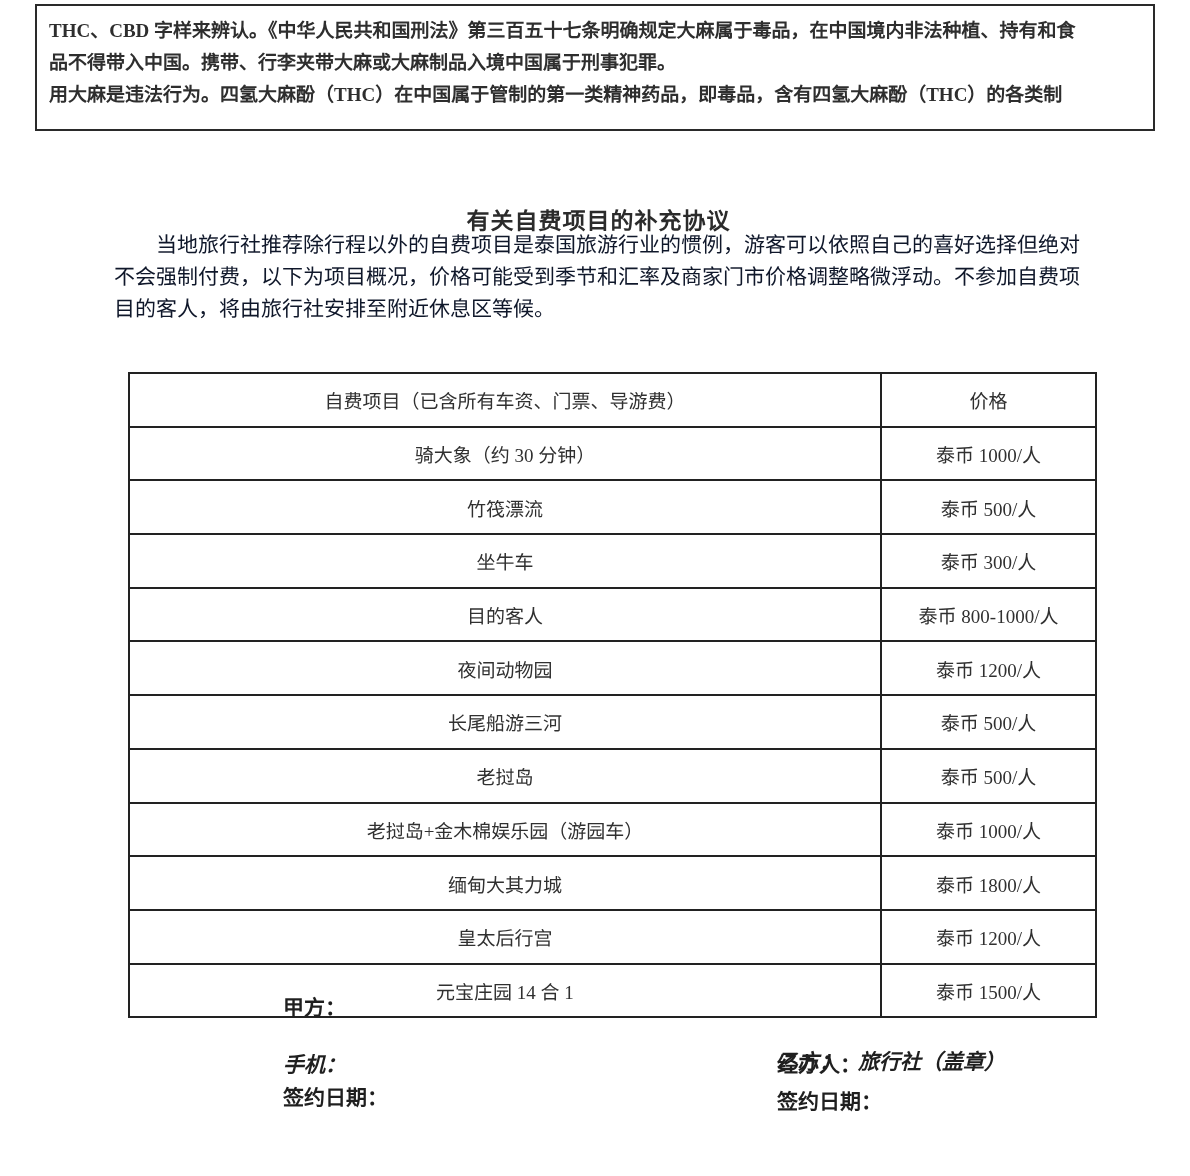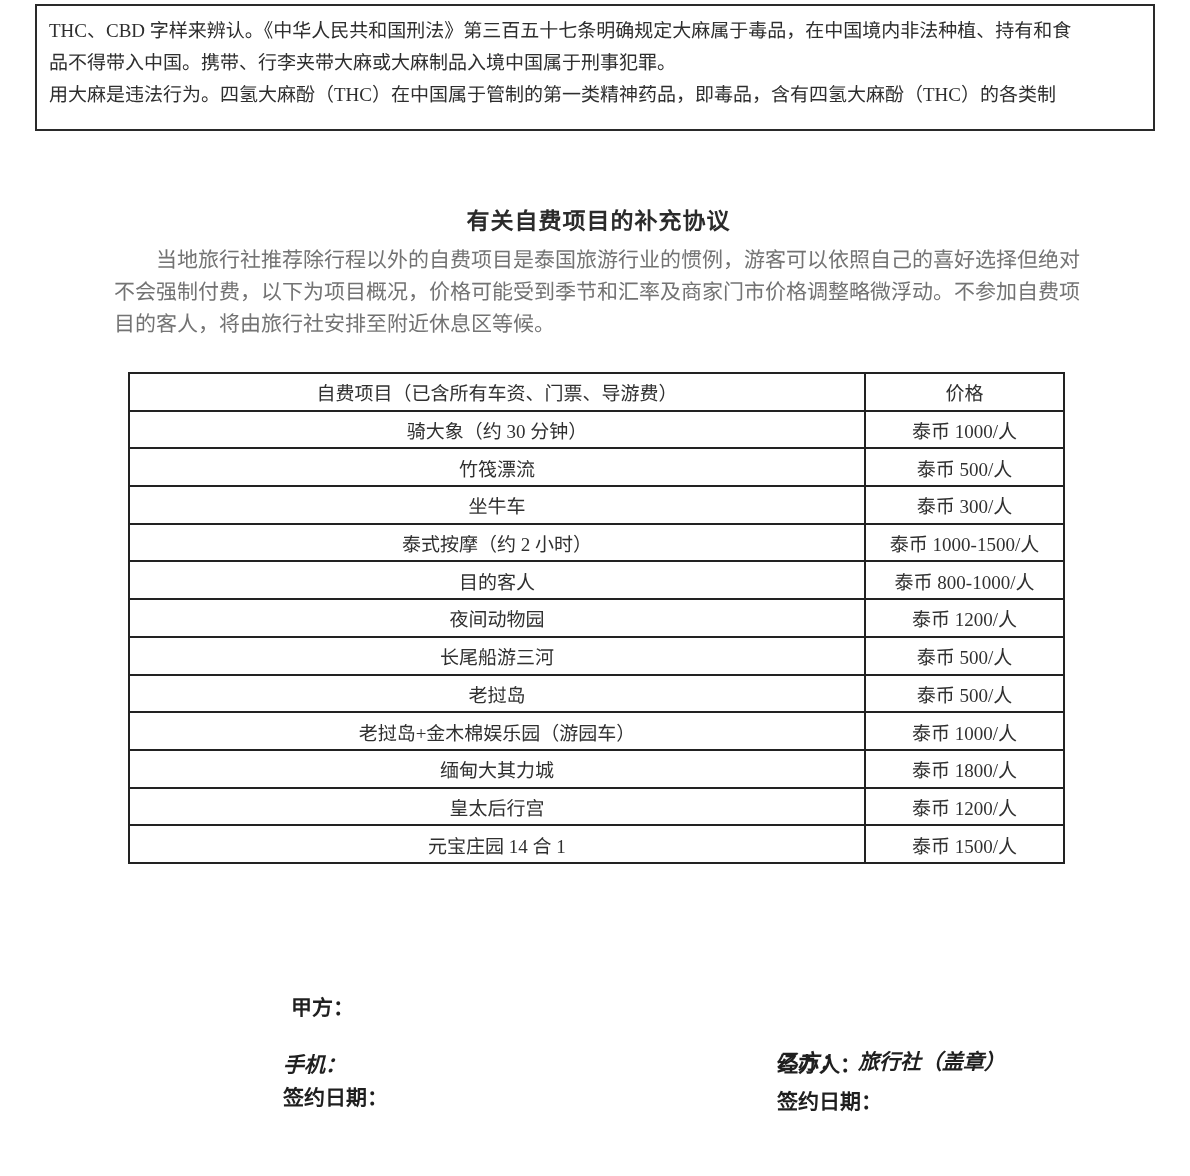--- a/index.html
+++ b/index.html
@@ -16,77 +16,77 @@
   
   .notice-box {
     position: absolute;
     left: 35px; top: 4px;
     width: 1092px; height: 105px;
     border: 2px solid #2a2a2a;
     padding: 9px 12px;
     font-size: 19px;
     line-height: 32px;
   }
-  .notice-line { white-space: nowrap; }
+  .notice-line { white-space: nowrap; font-weight: bold; }
 
   
   .agreement-title {
     position: absolute;
     left: 92px; top: 202px;
     width: 1013px;
     text-align: center;
     font-size: 23px;
     font-weight: bold;
     color: #2b2b2b;
     letter-spacing: 1px;
   }
   .agreement-paragraph {
     position: absolute;
-    left: 114px; top: 244px;
+    left: 114px; top: 229px;
     width: 1000px;
     font-size: 21px;
     line-height: 32px;
-    color: #737373;
+    color: #0f172a;
   }
   .paragraph-line { white-space: nowrap; }
   .paragraph-line.indent { padding-left: 42px; }
 
   
   .fee-table {
     position: absolute;
     left: 128px; top: 372px;
     width: 931px;
     border-collapse: collapse;
     table-layout: fixed;
     font-size: 19px;
     color: #303030;
   }
   .fee-table td, .fee-table th {
     border: 2px solid #222222;
     text-align: center;
     vertical-align: middle;
     font-weight: normal;
-    padding: 0;
+    padding: 8px;
     height: 35.7px;
     overflow: hidden;
     white-space: nowrap;
   }
   .fee-table .col-item  { width: 734px; }
   .fee-table .col-price { width: 197px; text-align: center; }
 
   
   .sig {
     position: absolute;
     font-size: 21px;
     font-weight: bold;
     color: #1f1f1f;
     white-space: nowrap;
   }
   .sig .sig-value { margin-left: 18px; font-weight: bold; }
-  .sig-party-a      { left: 291px; top: 991px; }
+  .sig-party-a      { left: 283px; top: 991px; }
   .sig-party-b      { left: 777px; top: 1045px; font-style: italic; }
   .sig-phone        { left: 283px; top: 1048px; font-style: italic; }
   .sig-handler      { left: 777px; top: 1048px; text-align: right; }
   .sig-date-left    { left: 283px; top: 1081px; }
   .sig-date-right   { left: 777px; top: 1085px; }
 </style>
 </head>
 <body>
 
 <div class="page">
@@ -121,24 +121,20 @@
     <tr>
       <td class="col-item">竹筏漂流</td>
       <td class="col-price">泰币 500/人</td>
     </tr>
 
     <tr>
       <td class="col-item">坐牛车</td>
       <td class="col-price">泰币 300/人</td>
     </tr>
 
-    <tr>
-      <td class="col-item">泰式按摩（约 2 小时）</td>
-      <td class="col-price">泰币 1000-1500/人</td>
-    </tr>
 
     <tr>
       <td class="col-item">目的客人</td>
       <td class="col-price">泰币 800-1000/人</td>
     </tr>
 
     <tr>
       <td class="col-item">夜间动物园</td>
       <td class="col-price">泰币 1200/人</td>
     </tr>

